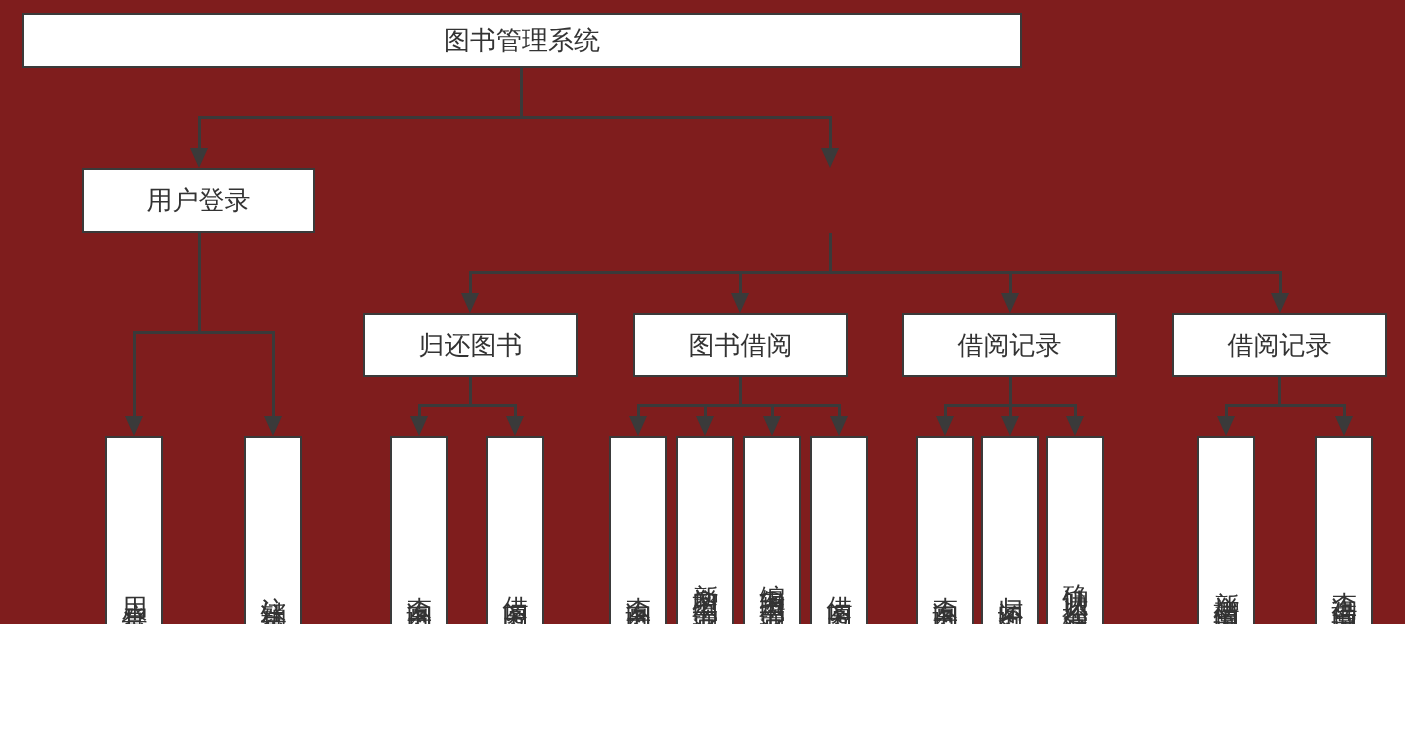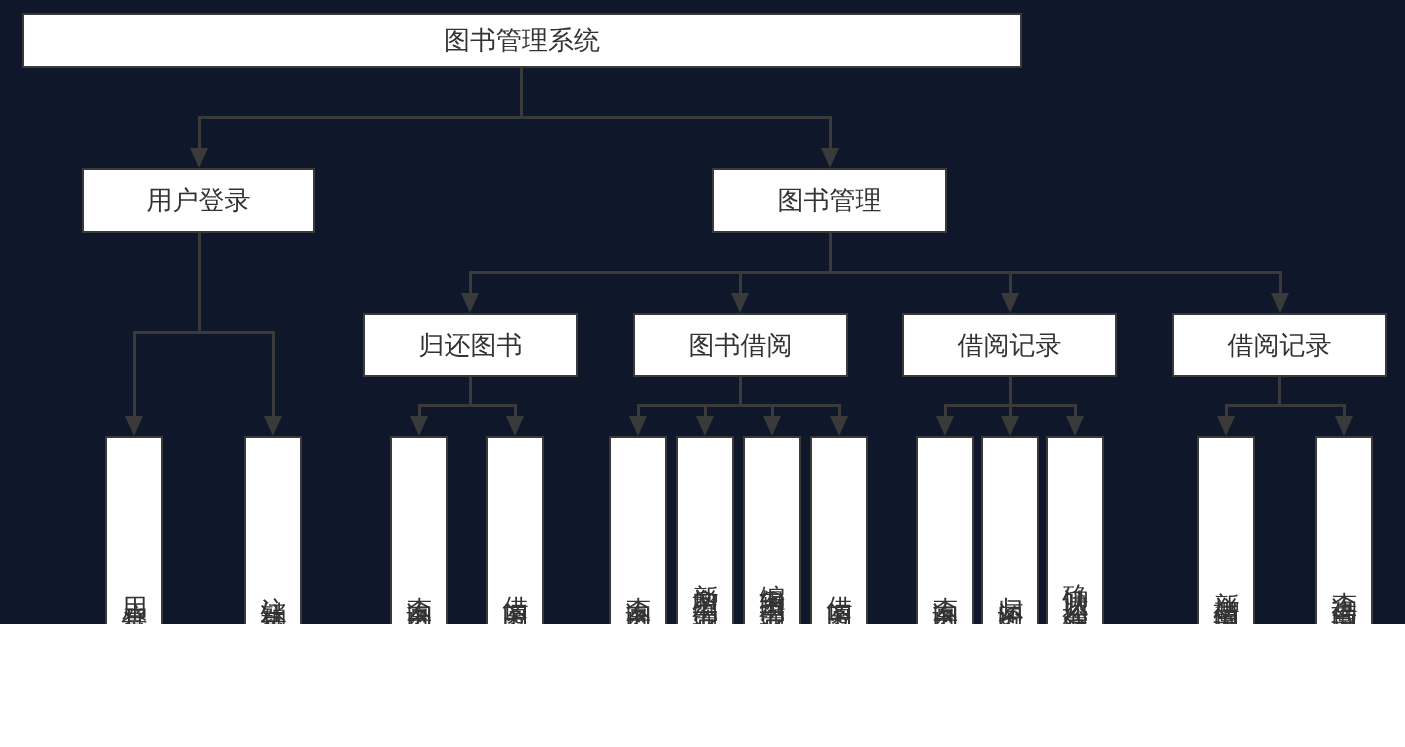--- a/index.html
+++ b/index.html
@@ -4,21 +4,21 @@
 <style>
   html, body {
     margin: 0;
     padding: 0;
     background: #ffffff;
   }
   .stage {
     position: relative;
     width: 1405px;
     height: 624px;
-    background: #0f172a;
+    background: #7f1d1d;
     overflow: hidden;
     font-family: "Liberation Sans", "DejaVu Sans", sans-serif;
     color: #333333;
   }
   
   .ln {
     position: absolute;
     background: #3a3a3a;
   }
   .ln.v { width: 3px; }
@@ -122,21 +122,20 @@
   <div class="arr" style="left:830px;top:416px"></div>
   <div class="arr" style="left:936px;top:416px"></div>
   <div class="arr" style="left:1001px;top:416px"></div>
   <div class="arr" style="left:1066px;top:416px"></div>
   <div class="arr" style="left:1217px;top:416px"></div>
   <div class="arr" style="left:1335px;top:416px"></div>
 
   <div class="box hb" style="left:22px;top:13px;width:1000px;height:55px">图书管理系统</div>
 
   <div class="box hb" style="left:82px;top:168px;width:233px;height:65px">用户登录</div>
-  <div class="box hb" style="left:712px;top:168px;width:235px;height:65px">图书管理</div>
 
   <div class="box hb" style="left:363px;top:313px;width:215px;height:64px">归还图书</div>
   <div class="box hb" style="left:633px;top:313px;width:215px;height:64px">图书借阅</div>
   <div class="box hb" style="left:902px;top:313px;width:215px;height:64px">借阅记录</div>
   <div class="box hb" style="left:1172px;top:313px;width:215px;height:64px">借阅记录</div>
 
   <div class="box leaf" style="left:105px">用户登录</div>
   <div class="box leaf" style="left:244px">注销登录</div>
 
   <div class="box leaf" style="left:390px">查询图书</div>

